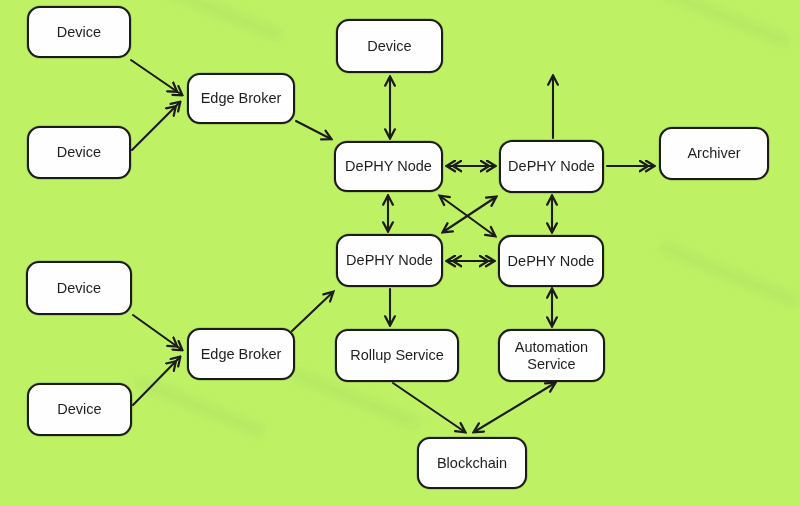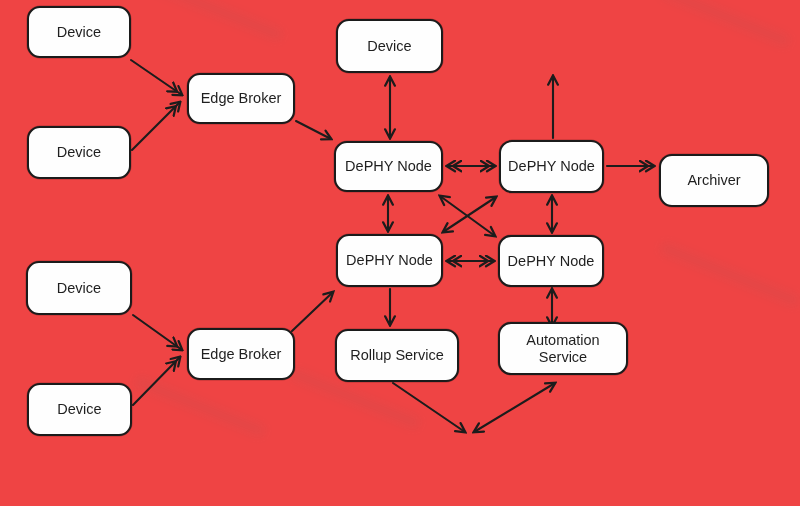--- a/index.html
+++ b/index.html
@@ -4,21 +4,21 @@
 <style>
   html,body{margin:0;padding:0;}
   body{
     width:800px;height:506px;
     background:#fdfdfd;
     font-family:"Liberation Sans", sans-serif;
     overflow:hidden;
   }
   .stage{
     position:relative;width:800px;height:506px;
-    background:#ef4444;
+    background:#bef264;
   }
   .node{
     position:absolute;
     box-sizing:border-box;
     border:2.5px solid #1b1b1b;
     border-radius:13px;
     background:#fefefe;
     display:flex;align-items:center;justify-content:center;
     text-align:center;
     font-size:14.5px;
@@ -96,38 +96,41 @@
     </div>
   <div class="node" style="left:336px;top:19px;width:107px;height:54px">
       <span>Device</span>
     </div>
   <div class="node" style="left:334px;top:141px;width:109px;height:51px">
       <span>DePHY Node</span>
     </div>
   <div class="node" style="left:499px;top:140px;width:105px;height:53px">
       <span>DePHY Node</span>
     </div>
-  <div class="node" style="left:659px;top:154px;width:110px;height:53px">
+  <div class="node" style="left:659px;top:127px;width:110px;height:53px">
       <span>Archiver</span>
     </div>
   <div class="node" style="left:336px;top:234px;width:107px;height:53px">
       <span>DePHY Node</span>
     </div>
   <div class="node" style="left:498px;top:235px;width:106px;height:52px">
       <span>DePHY Node</span>
     </div>
   <div class="node" style="left:26px;top:261px;width:106px;height:54px">
       <span>Device</span>
     </div>
   <div class="node" style="left:27px;top:383px;width:105px;height:53px">
       <span>Device</span>
     </div>
   <div class="node" style="left:187px;top:328px;width:108px;height:52px">
       <span>Edge Broker</span>
     </div>
   <div class="node" style="left:335px;top:329px;width:124px;height:53px">
       <span>Rollup Service</span>
     </div>
-  <div class="node" style="left:498px;top:322px;width:130px;height:53px">
+  <div class="node" style="left:498px;top:329px;width:107px;height:53px">
       <span>Automation Service</span>
+    </div>
+  <div class="node" style="left:417px;top:437px;width:110px;height:52px">
+      <span>Blockchain</span>
     </div>
 
 </div>
 
 </body></html>

